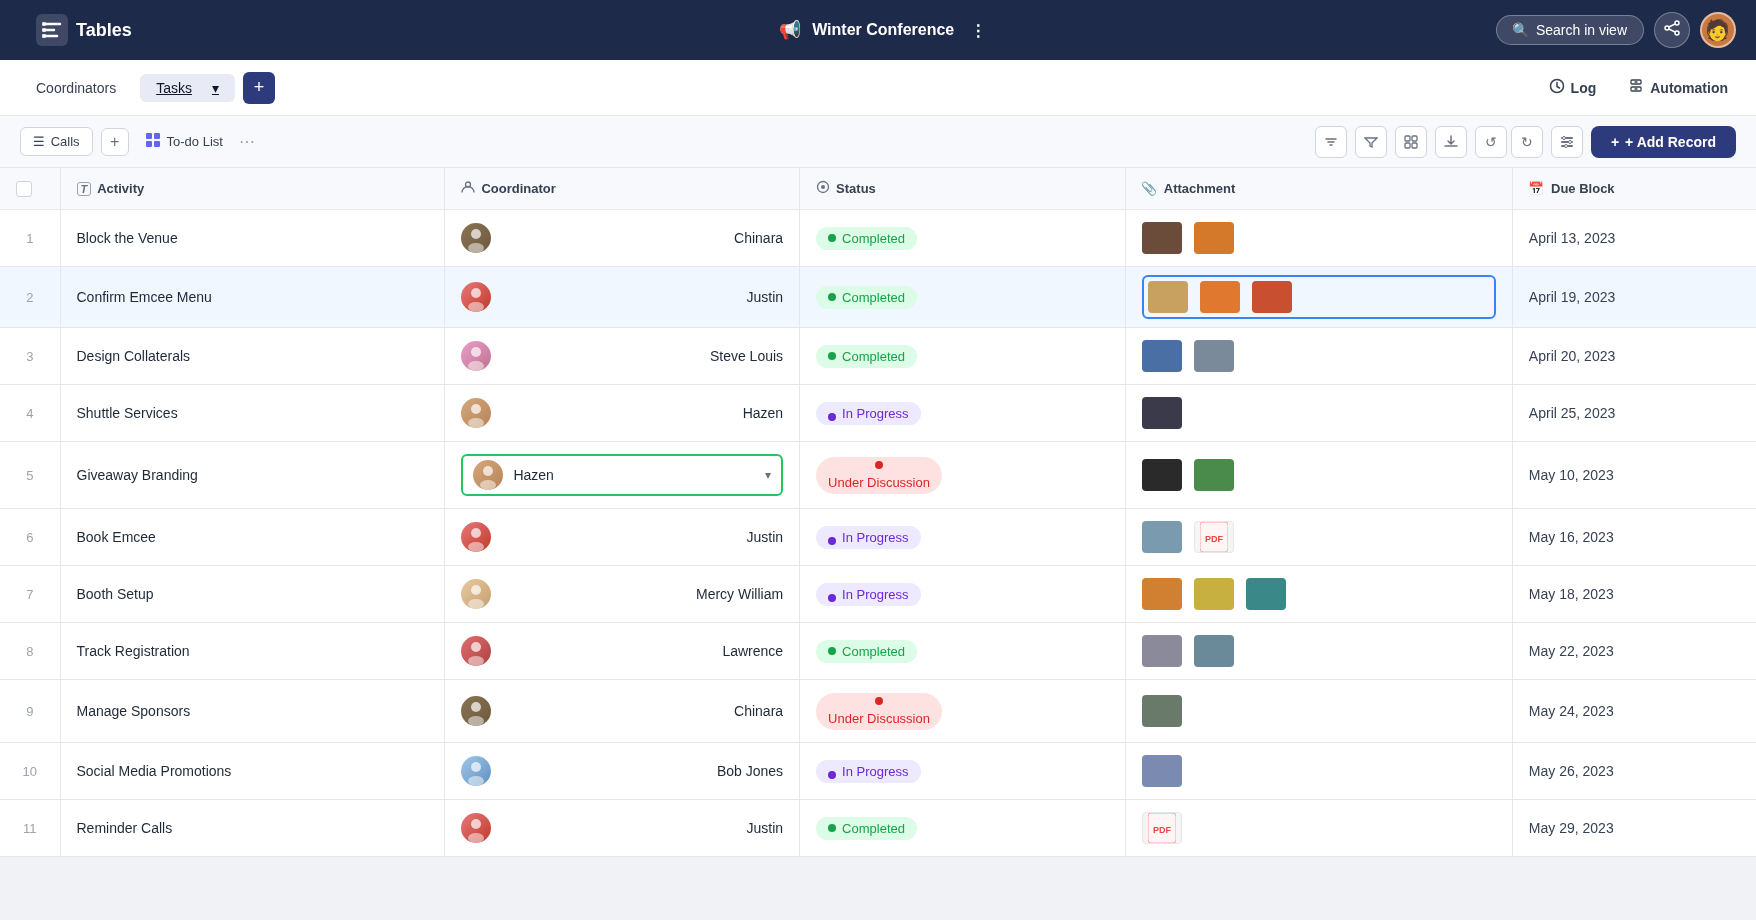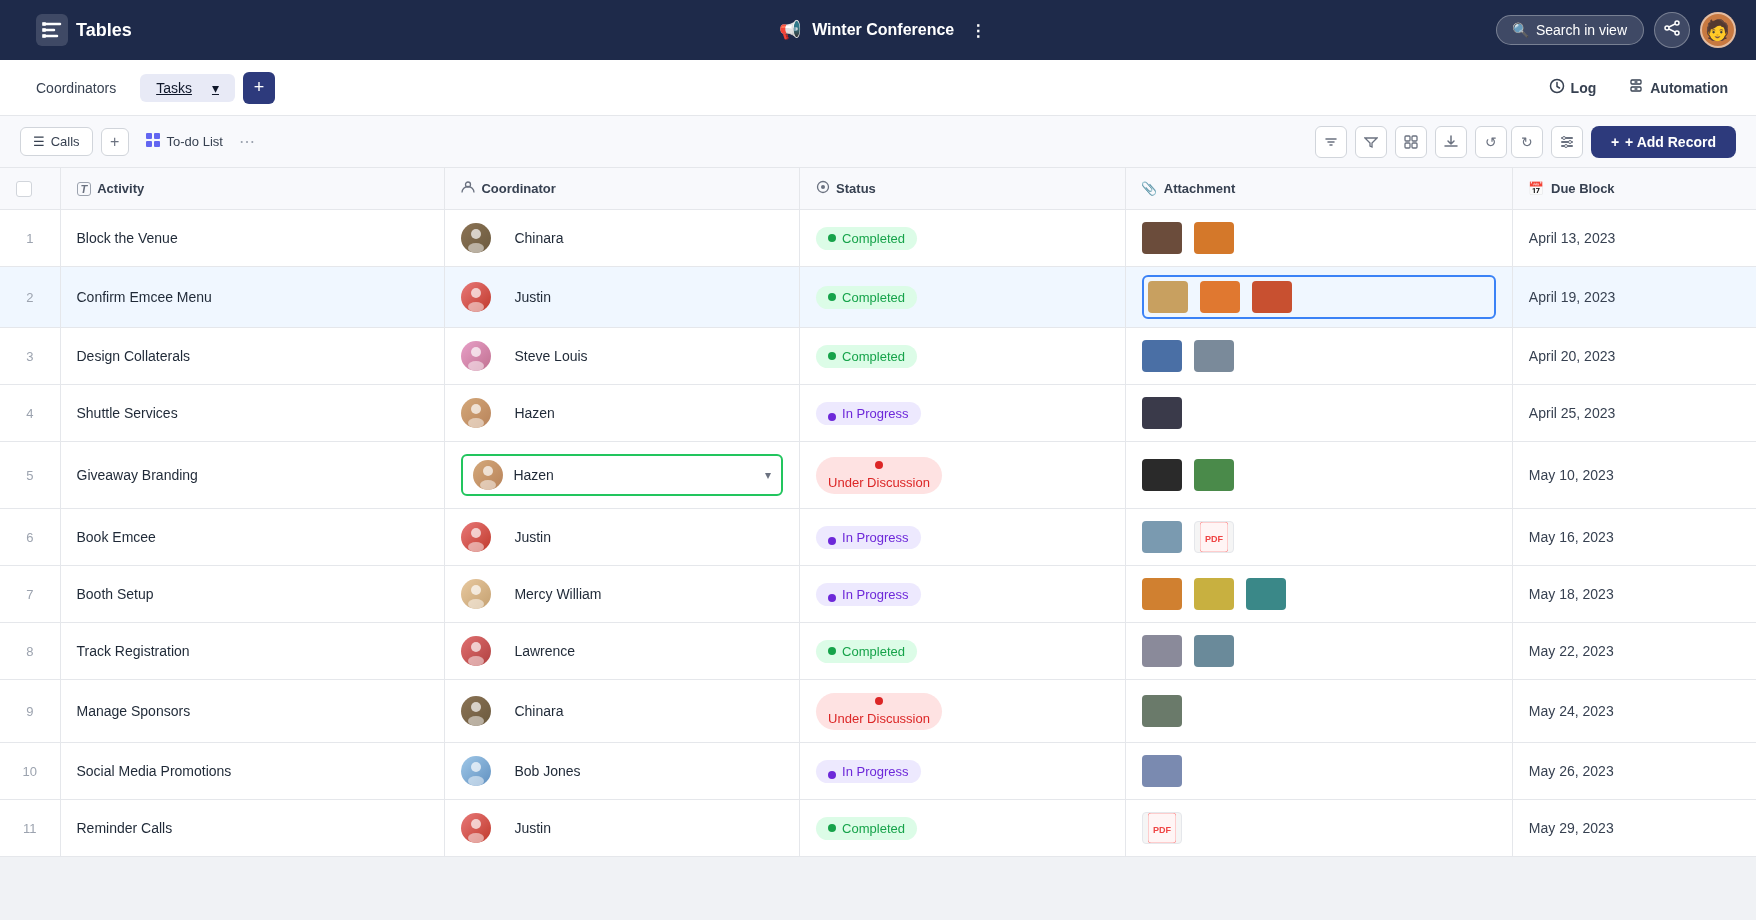--- a/index.html
+++ b/index.html
@@ -266,20 +266,21 @@
       color: #9ca3af;
       font-size: 13px;
     }
     .row-num { color: #9ca3af; font-size: 13px; }
 
     
     .coordinator-cell {
       display: flex;
       align-items: center;
       gap: 23px;
+      justify-content: space-between;
     }
     .coord-avatar {
       width: 30px;
       height: 30px;
       border-radius: 50%;
       overflow: hidden;
       flex-shrink: 0;
       display: flex;
       align-items: center;
       justify-content: center;

